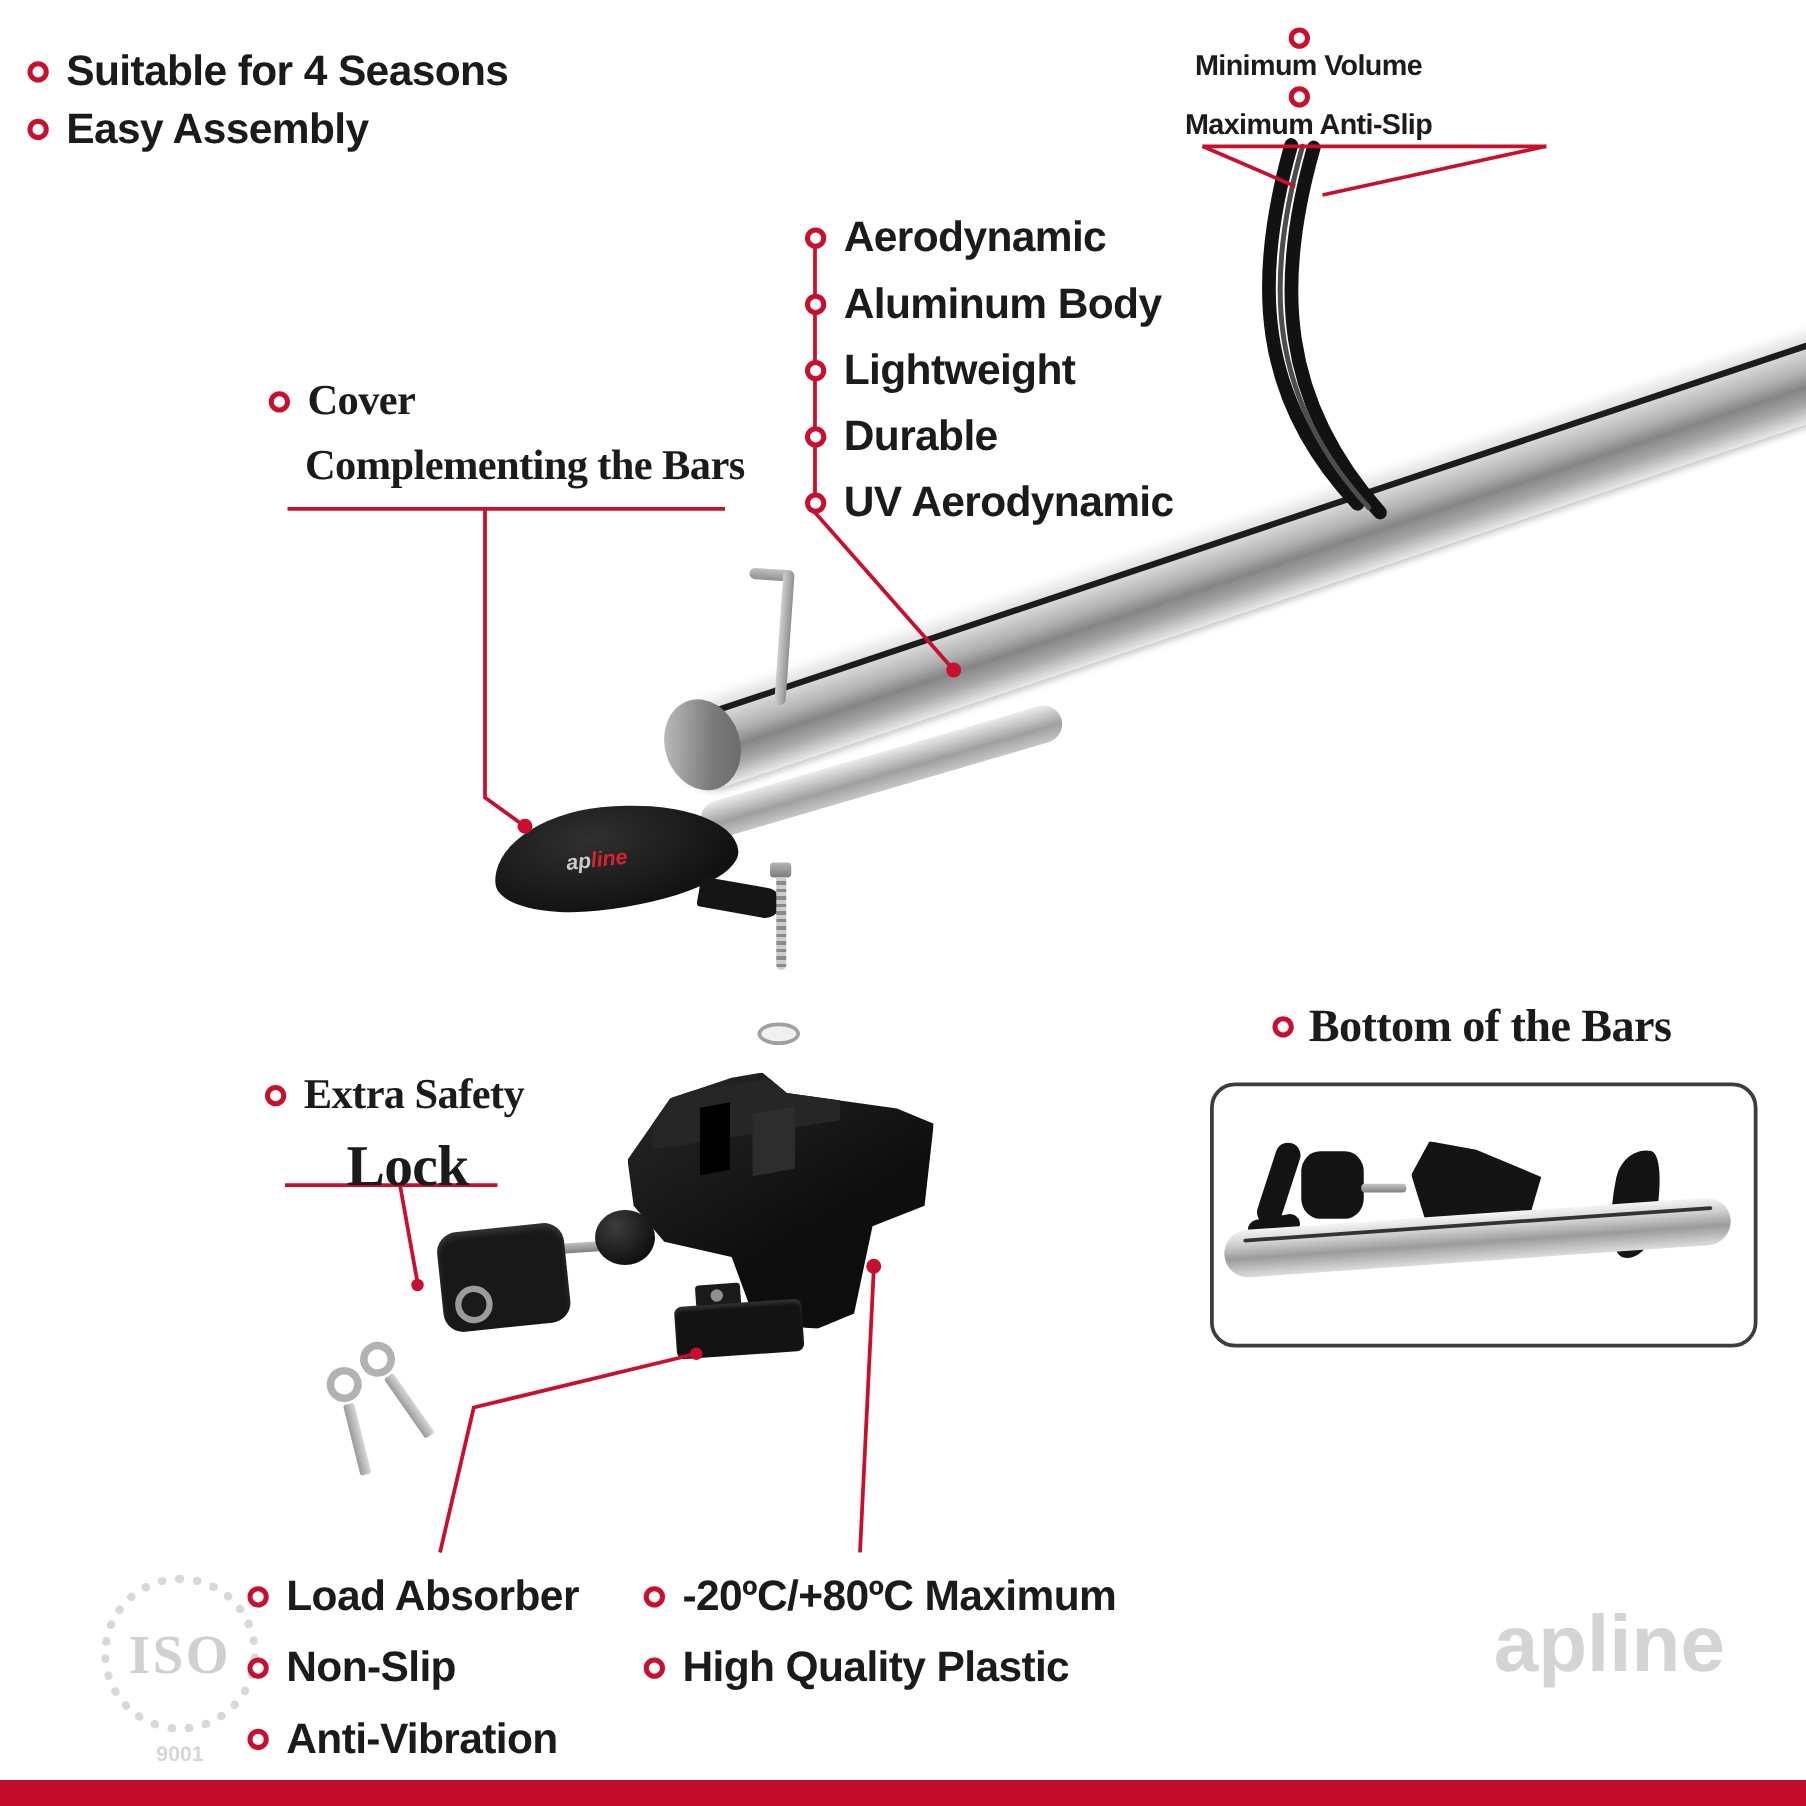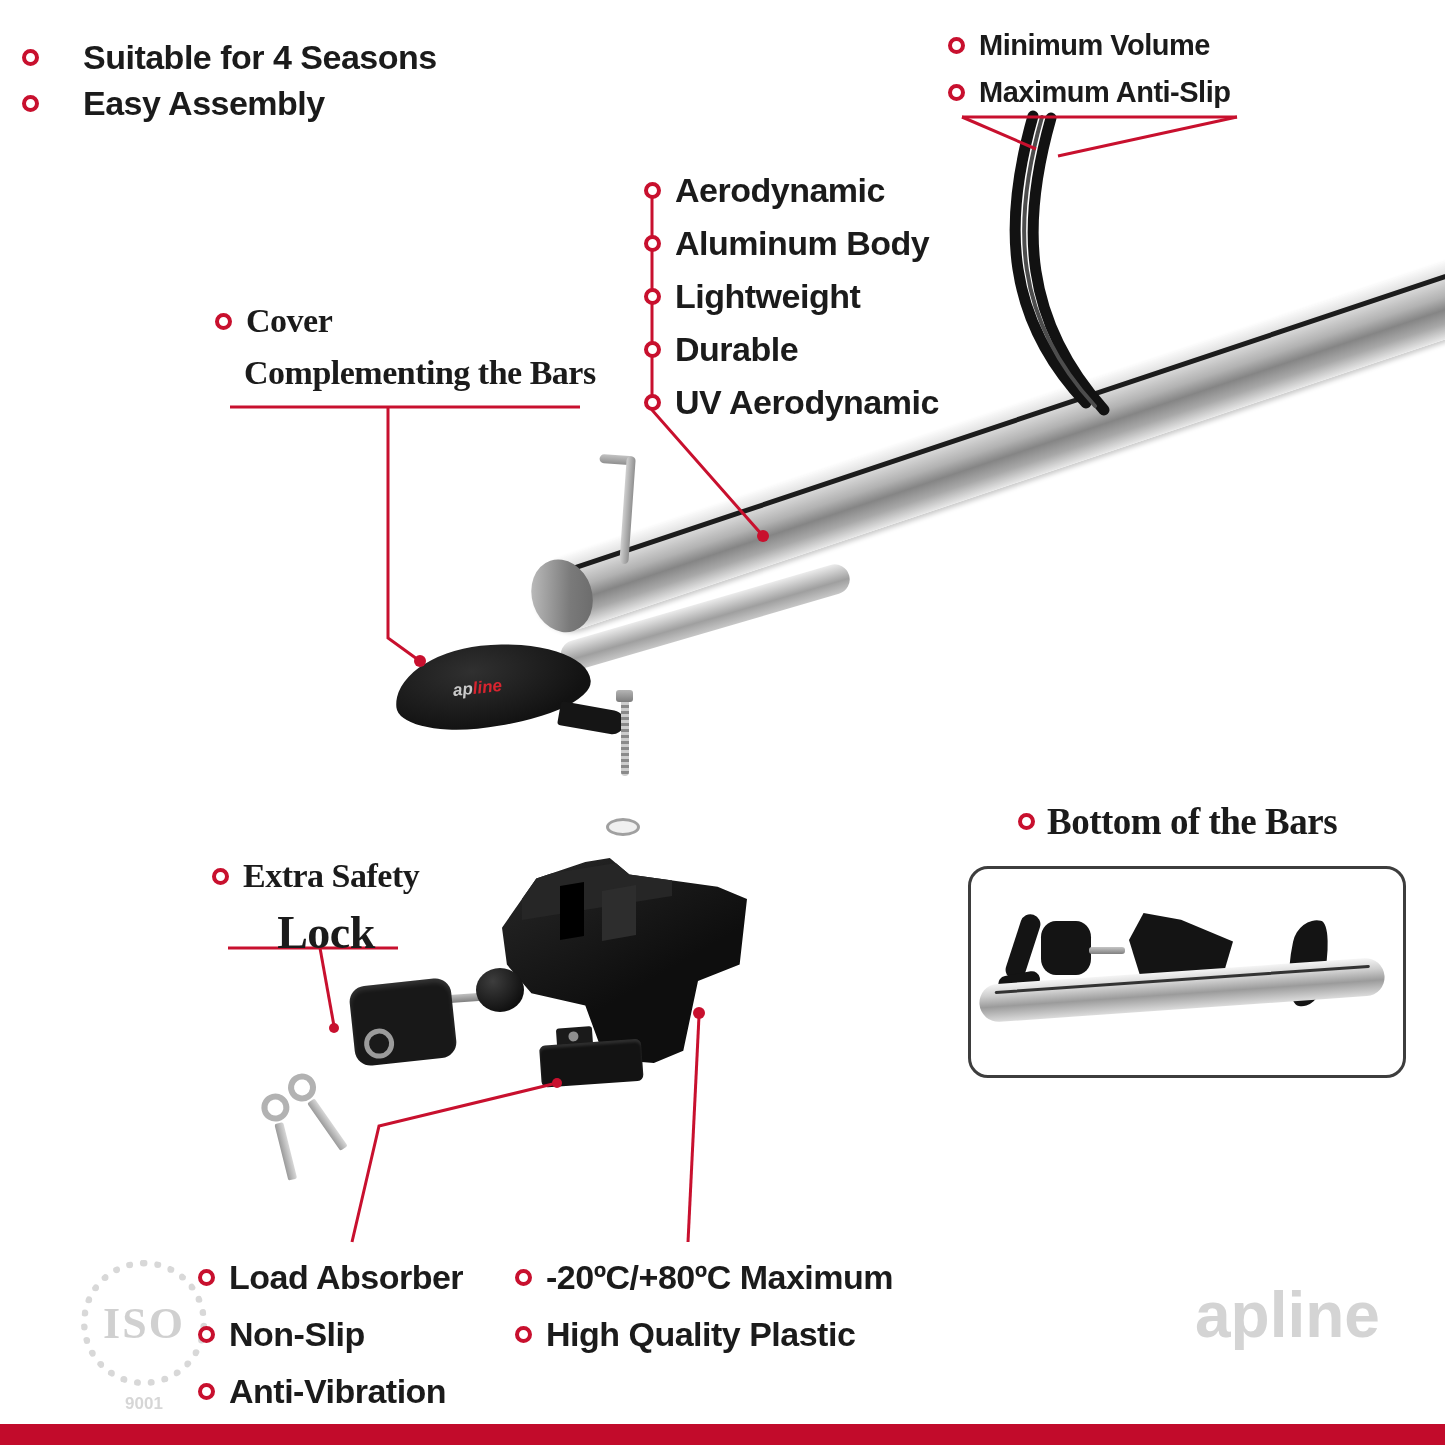--- a/index.html
+++ b/index.html
@@ -5,22 +5,22 @@
   :root{ --red:#c8102e; }
   html,body{margin:0;padding:0;background:#fff;}
   .canvas{position:relative;width:1445px;height:1445px;margin:0 auto;background:#fff;overflow:hidden;
           font-family:"Liberation Sans",sans-serif;color:#1b1b1b;}
 
   
   .flist{position:absolute;list-style:none;margin:0;padding:0;z-index:5;}
   .flist li{display:flex;align-items:center;font-weight:700;letter-spacing:-0.5px;}
   .ring{display:inline-block;width:9px;height:9px;border:4px solid var(--red);border-radius:50%;
         background:#fff;margin-right:14px;flex:0 0 auto;}
-  .tl{left:22px;top:34px;}   .tl li{height:46px;font-size:34px;gap:30px;}
-  .tr{left:948px;top:22px;}  .tr li{height:47px;font-size:29px;}
+  .tl{left:22px;top:34px;}   .tl li{height:46px;font-size:34px;}
+  .tr{left:948px;top:22px;}  .tr li{height:47px;font-size:23px;flex-direction:column;}
   .cf{left:644px;top:164px;} .cf li{height:53px;font-size:34px;}
   .bl{left:198px;top:1249px;}.bl li{height:57px;font-size:34px;}
   .bc{left:515px;top:1249px;}.bc li{height:57px;font-size:34px;}
 
   
   .callout{position:absolute;z-index:5;font-weight:700;letter-spacing:-0.5px;font-family:Liberation Serif, serif;}
   .callout .row{display:flex;align-items:center;font-size:34px;height:48px;}
   .cover-callout{left:215px;top:297px;}
   .cover-callout .row2{margin-left:29px;margin-top:9px;font-size:34px;}
   .lock-callout{left:212px;top:852px;}

